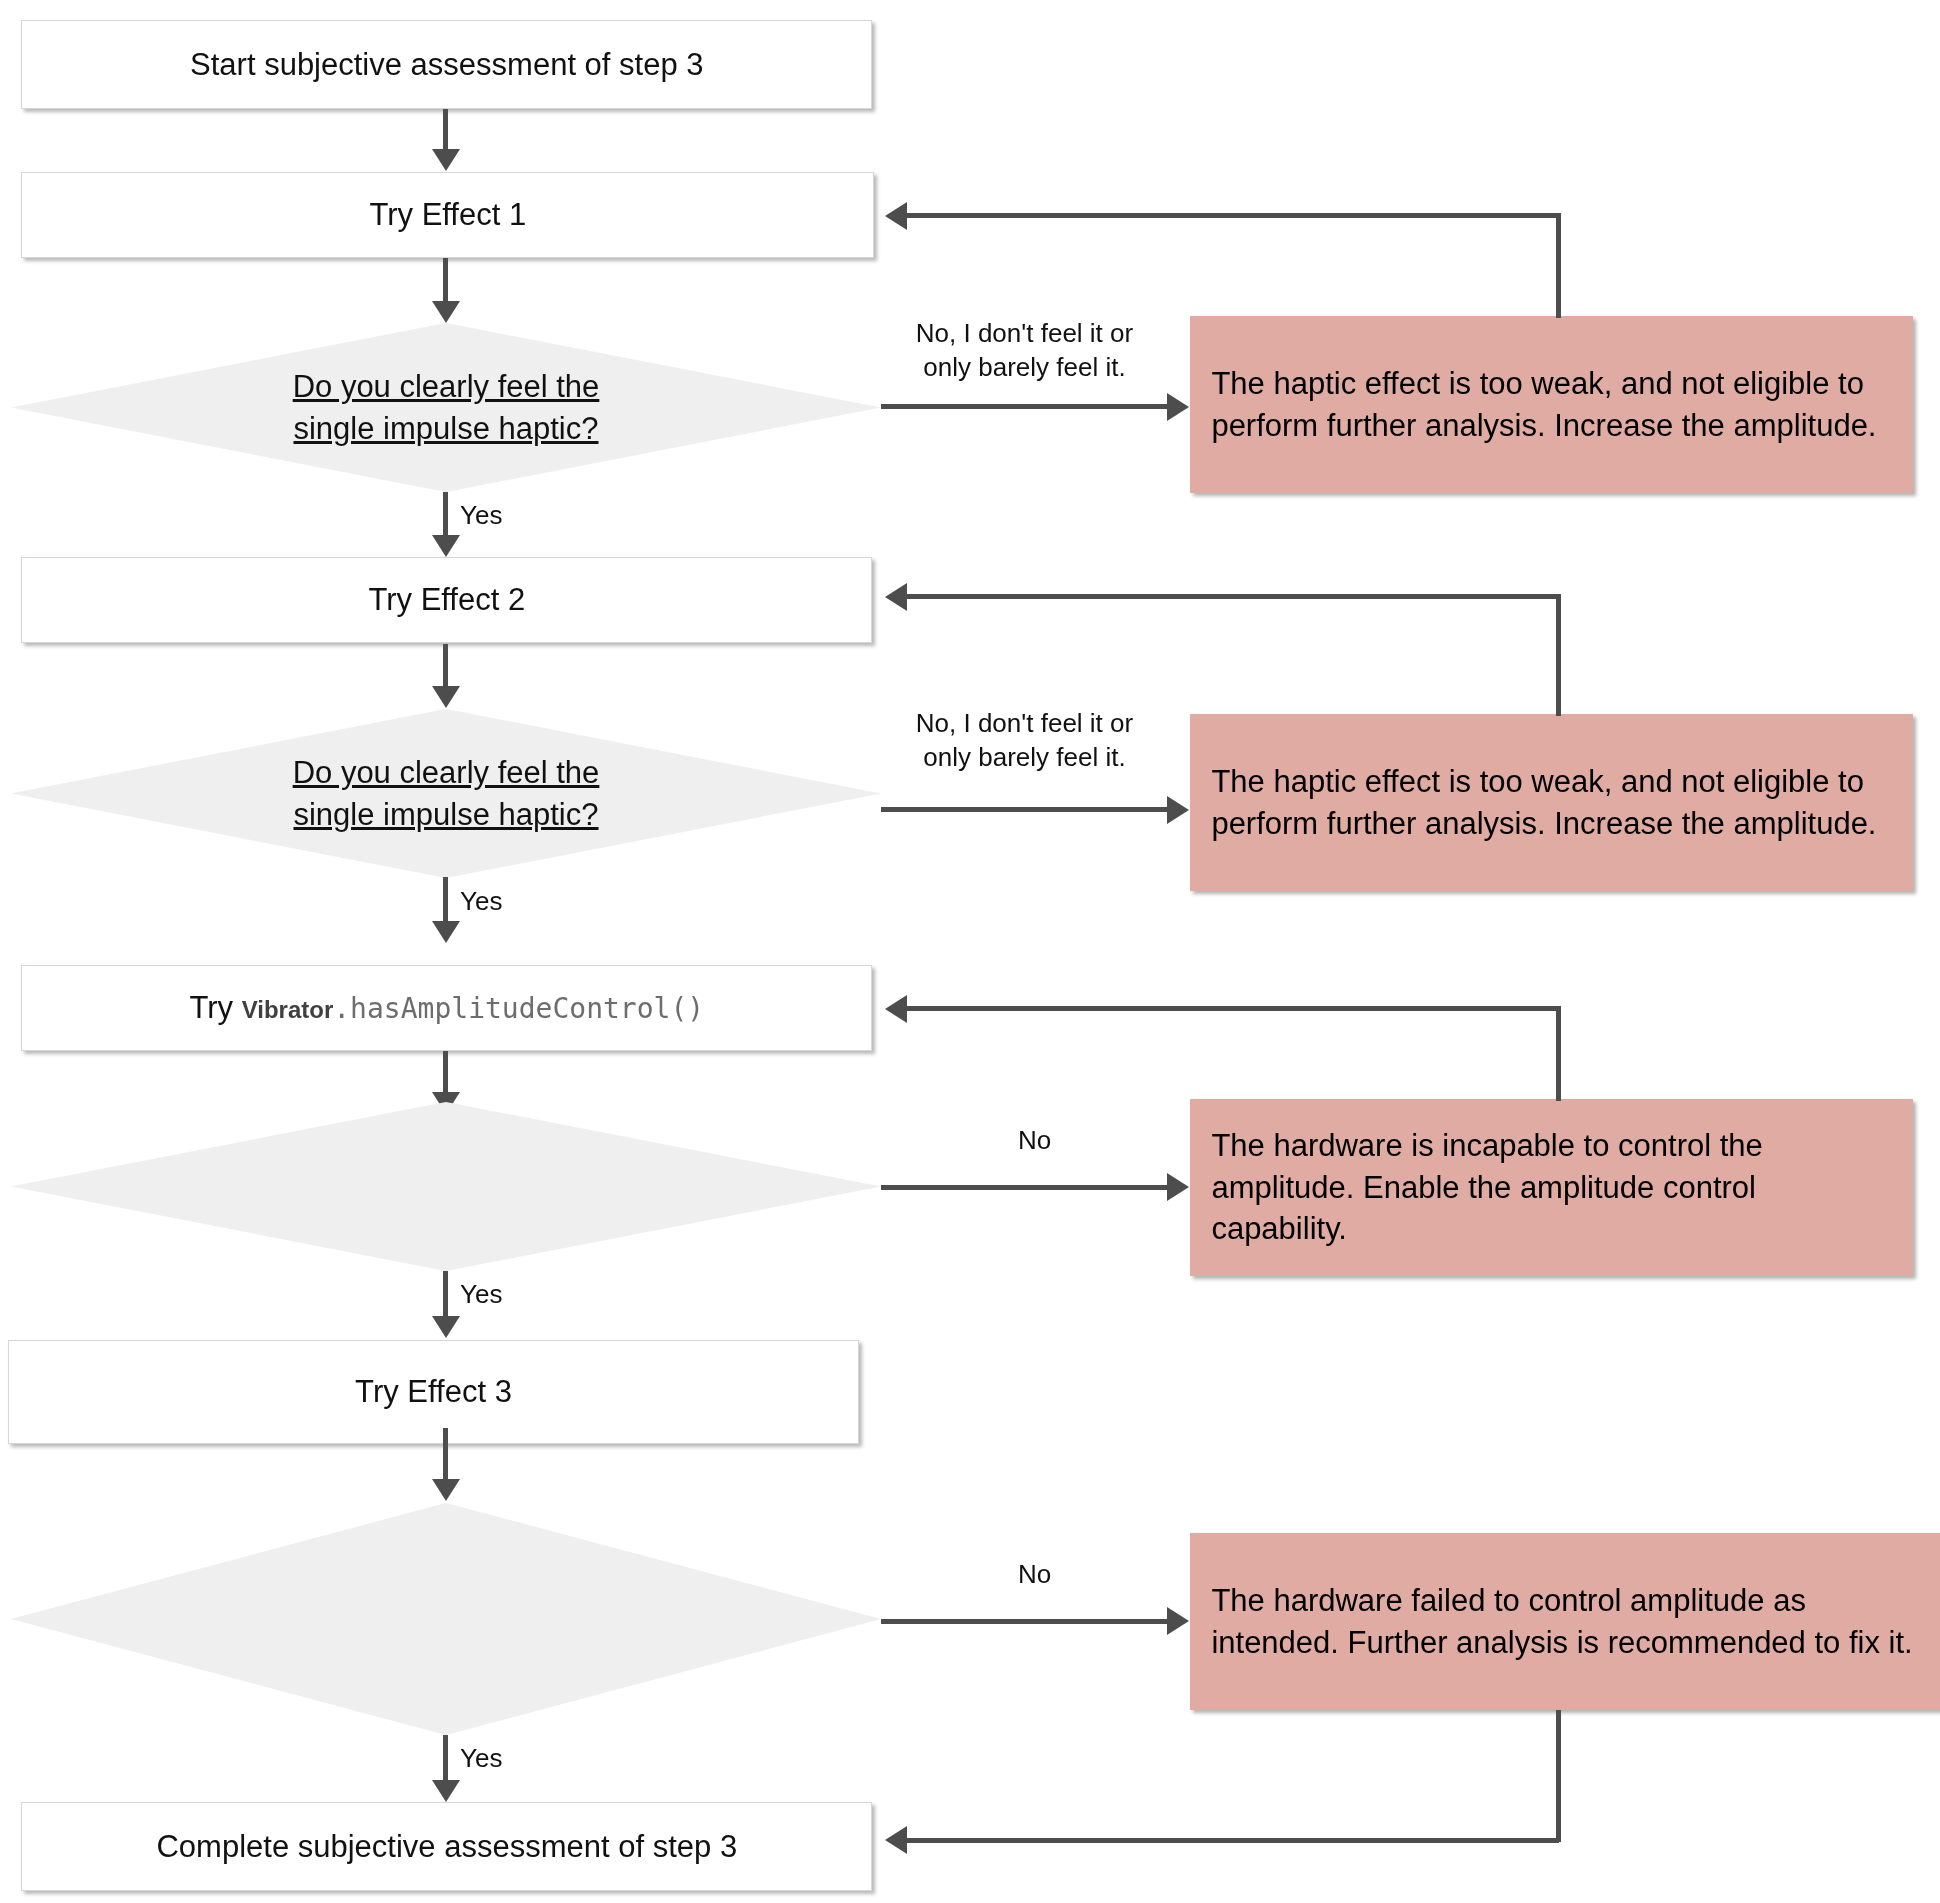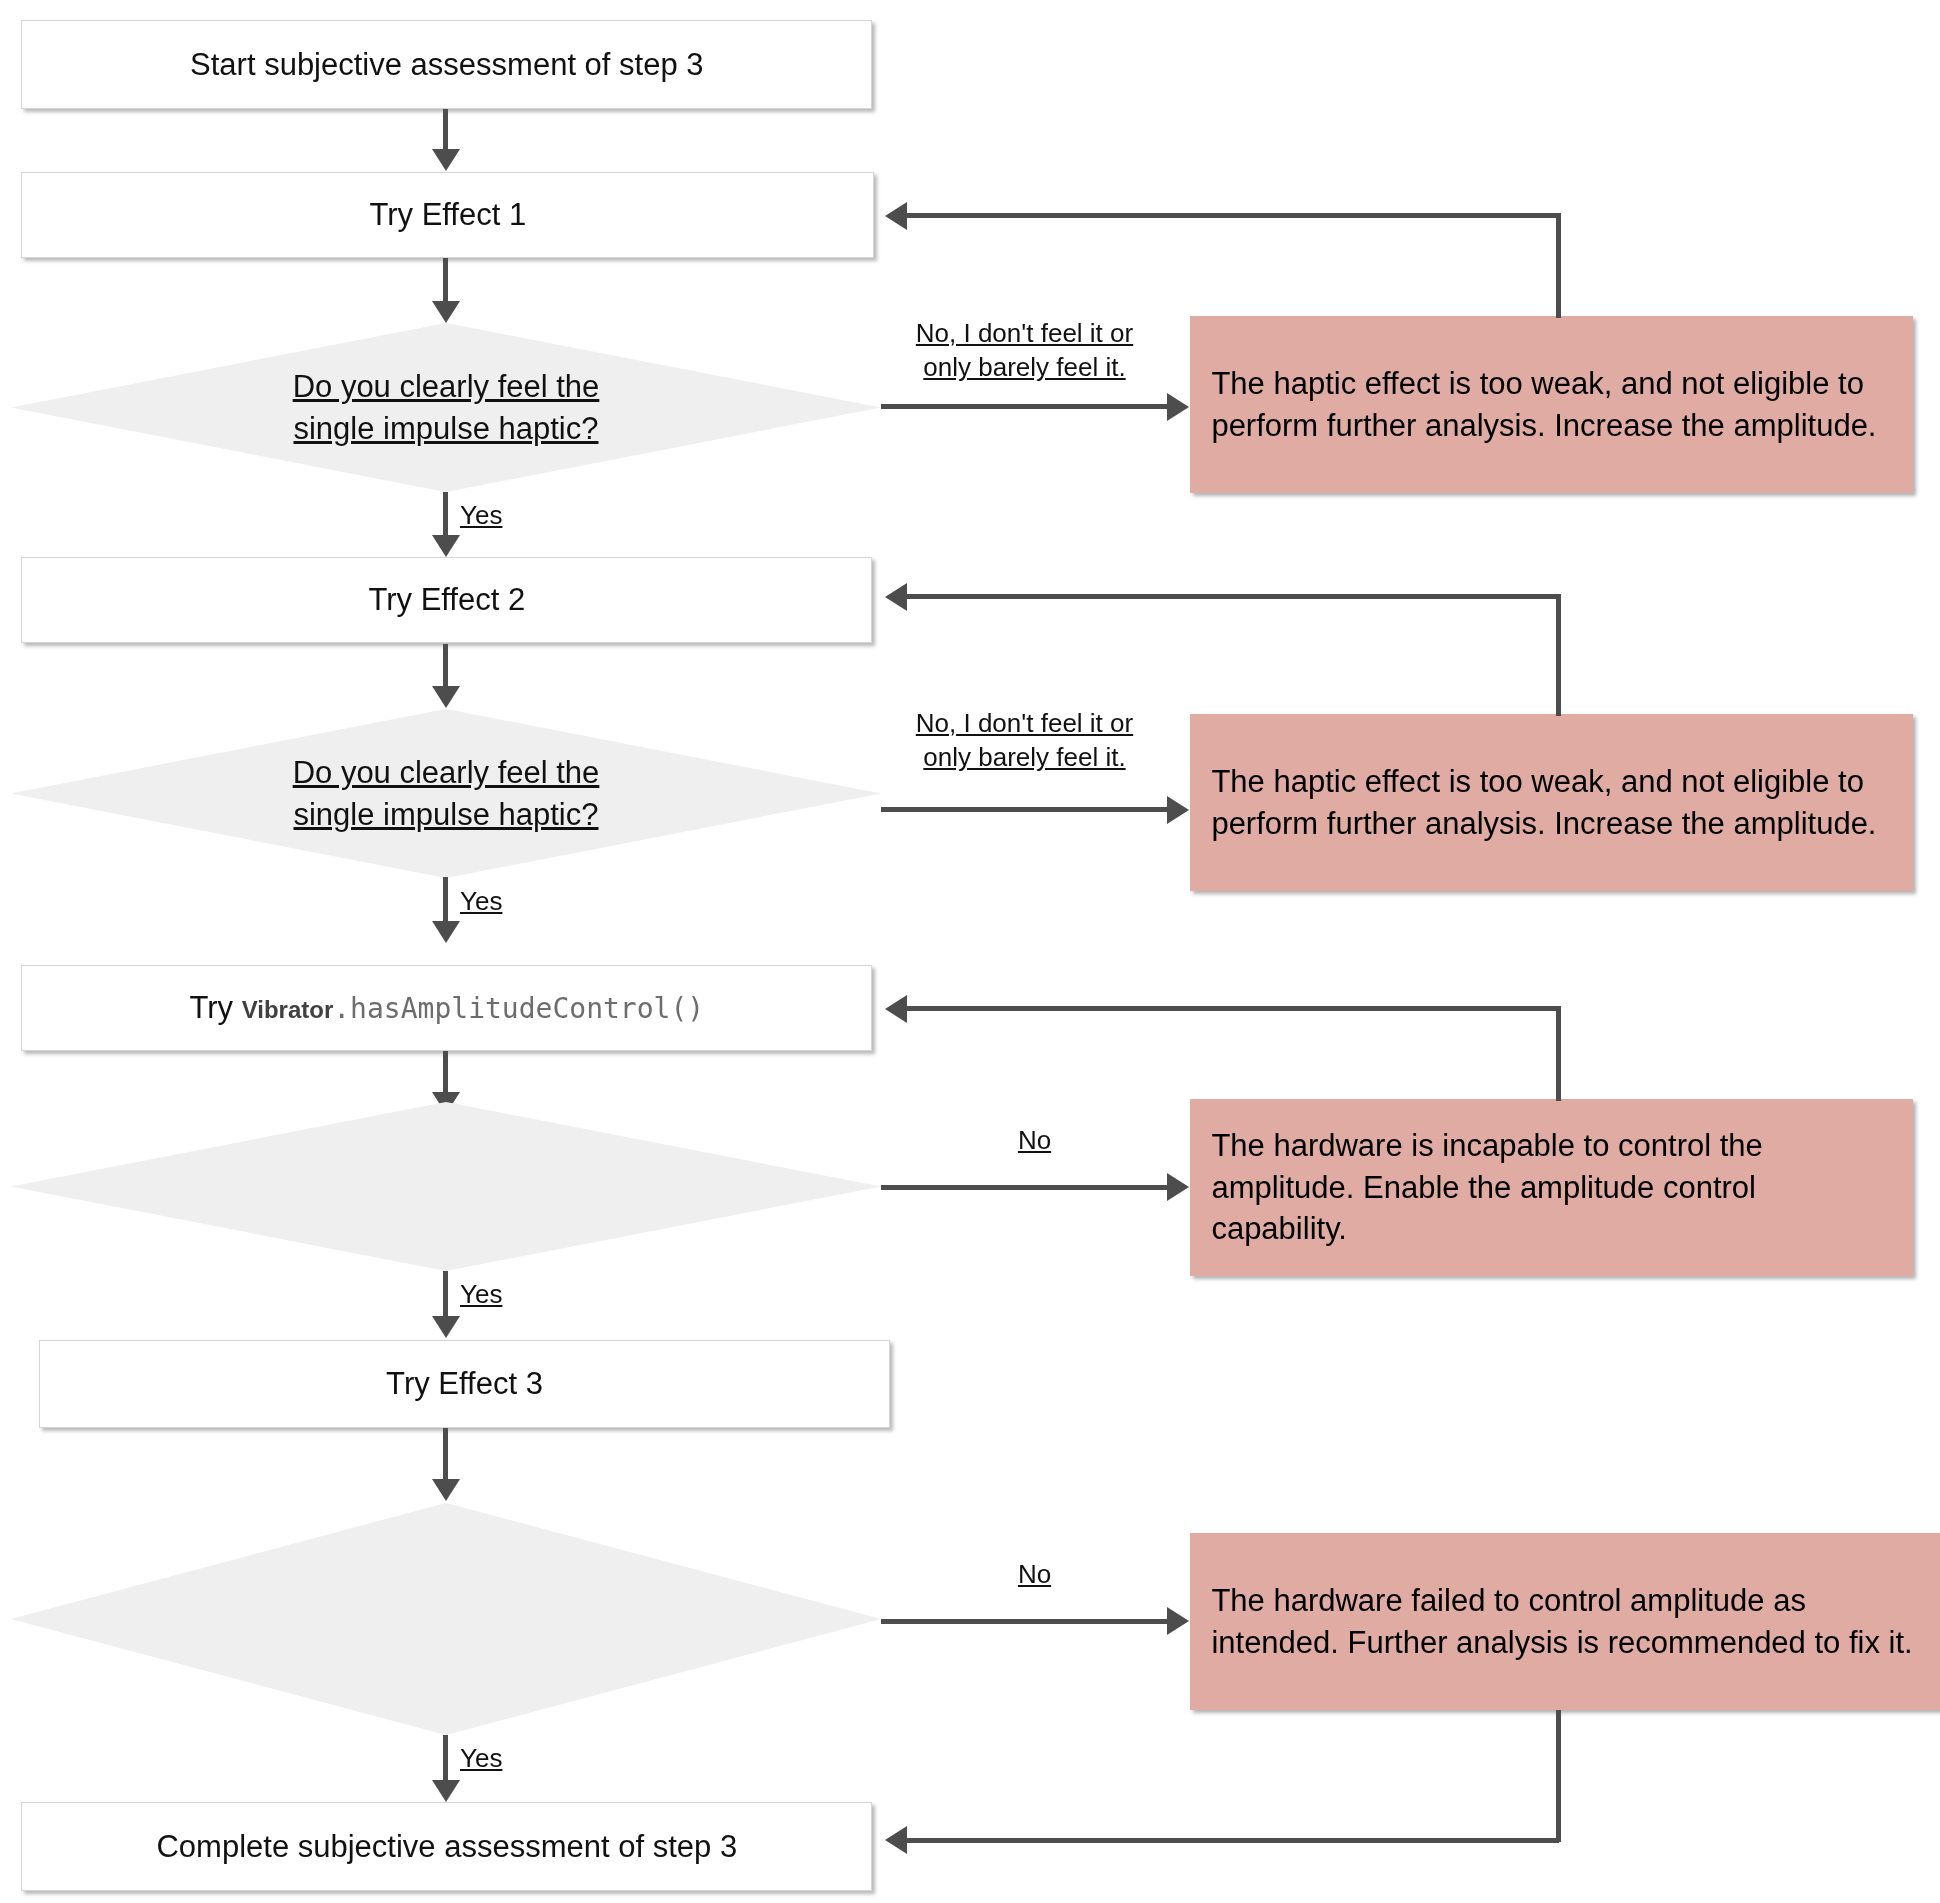--- a/index.html
+++ b/index.html
@@ -104,21 +104,20 @@
     border-right: 22px solid #4d4d4d;
   }
   
   .elabel {
     position: absolute;
     font-size: 26px;
     color: #111111;
     line-height: 1.3;
     text-align: center;
     white-space: pre-line;
-    text-decoration: underline;
   }
   .elabel.left-al { text-align: left; }
 </style>
 </head>
 <body>
 
 <div id="canvas">
 
   <div class="node proc" style="left:21.3px; top:20.4px; width:851px; height:89px;">
     <span>Start subjective assessment of step 3</span>
@@ -209,21 +208,21 @@
   </div>
 
   <div class="seg vseg" style="left:1556px; top:1006px; height:95px;"></div>
   <div class="seg hseg" style="left:907px; top:1006px; width:652px;"></div>
   <div class="arrow arrow-left" style="left:885px; top:995px;"></div>
 
   <div class="seg vseg" style="left:443px; top:1271px; height:49px;"></div>
   <div class="arrow arrow-down" style="left:432px; top:1316px;"></div>
   <div class="elabel left-al" style="left:460px; top:1278px; width:111px;">Yes</div>
 
-  <div class="node proc" style="left:39px; top:1340px; width:851px; height:88px;">
+  <div class="node proc" style="left:8px; top:1340px; width:851px; height:104px;">
     <span>Try Effect 3</span>
   </div>
 
   <div class="seg vseg" style="left:443px; top:1428px; height:52px;"></div>
   <div class="arrow arrow-down" style="left:432px; top:1479px;"></div>
 
   <div class="node decision" style="left:11px; top:1503px; width:870px; height:232px;">
     <div class="dia"></div>
   </div>
 

